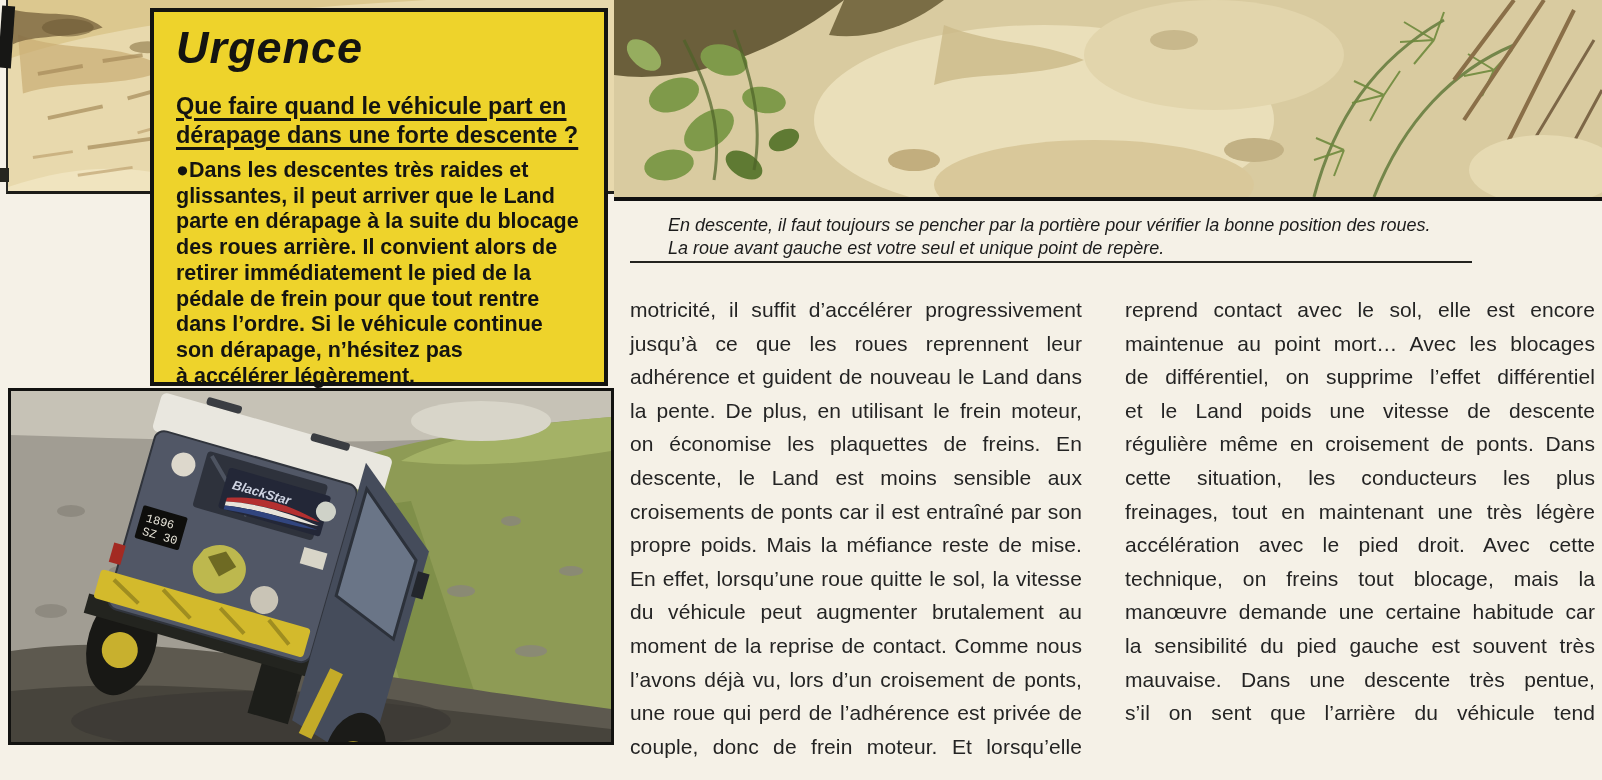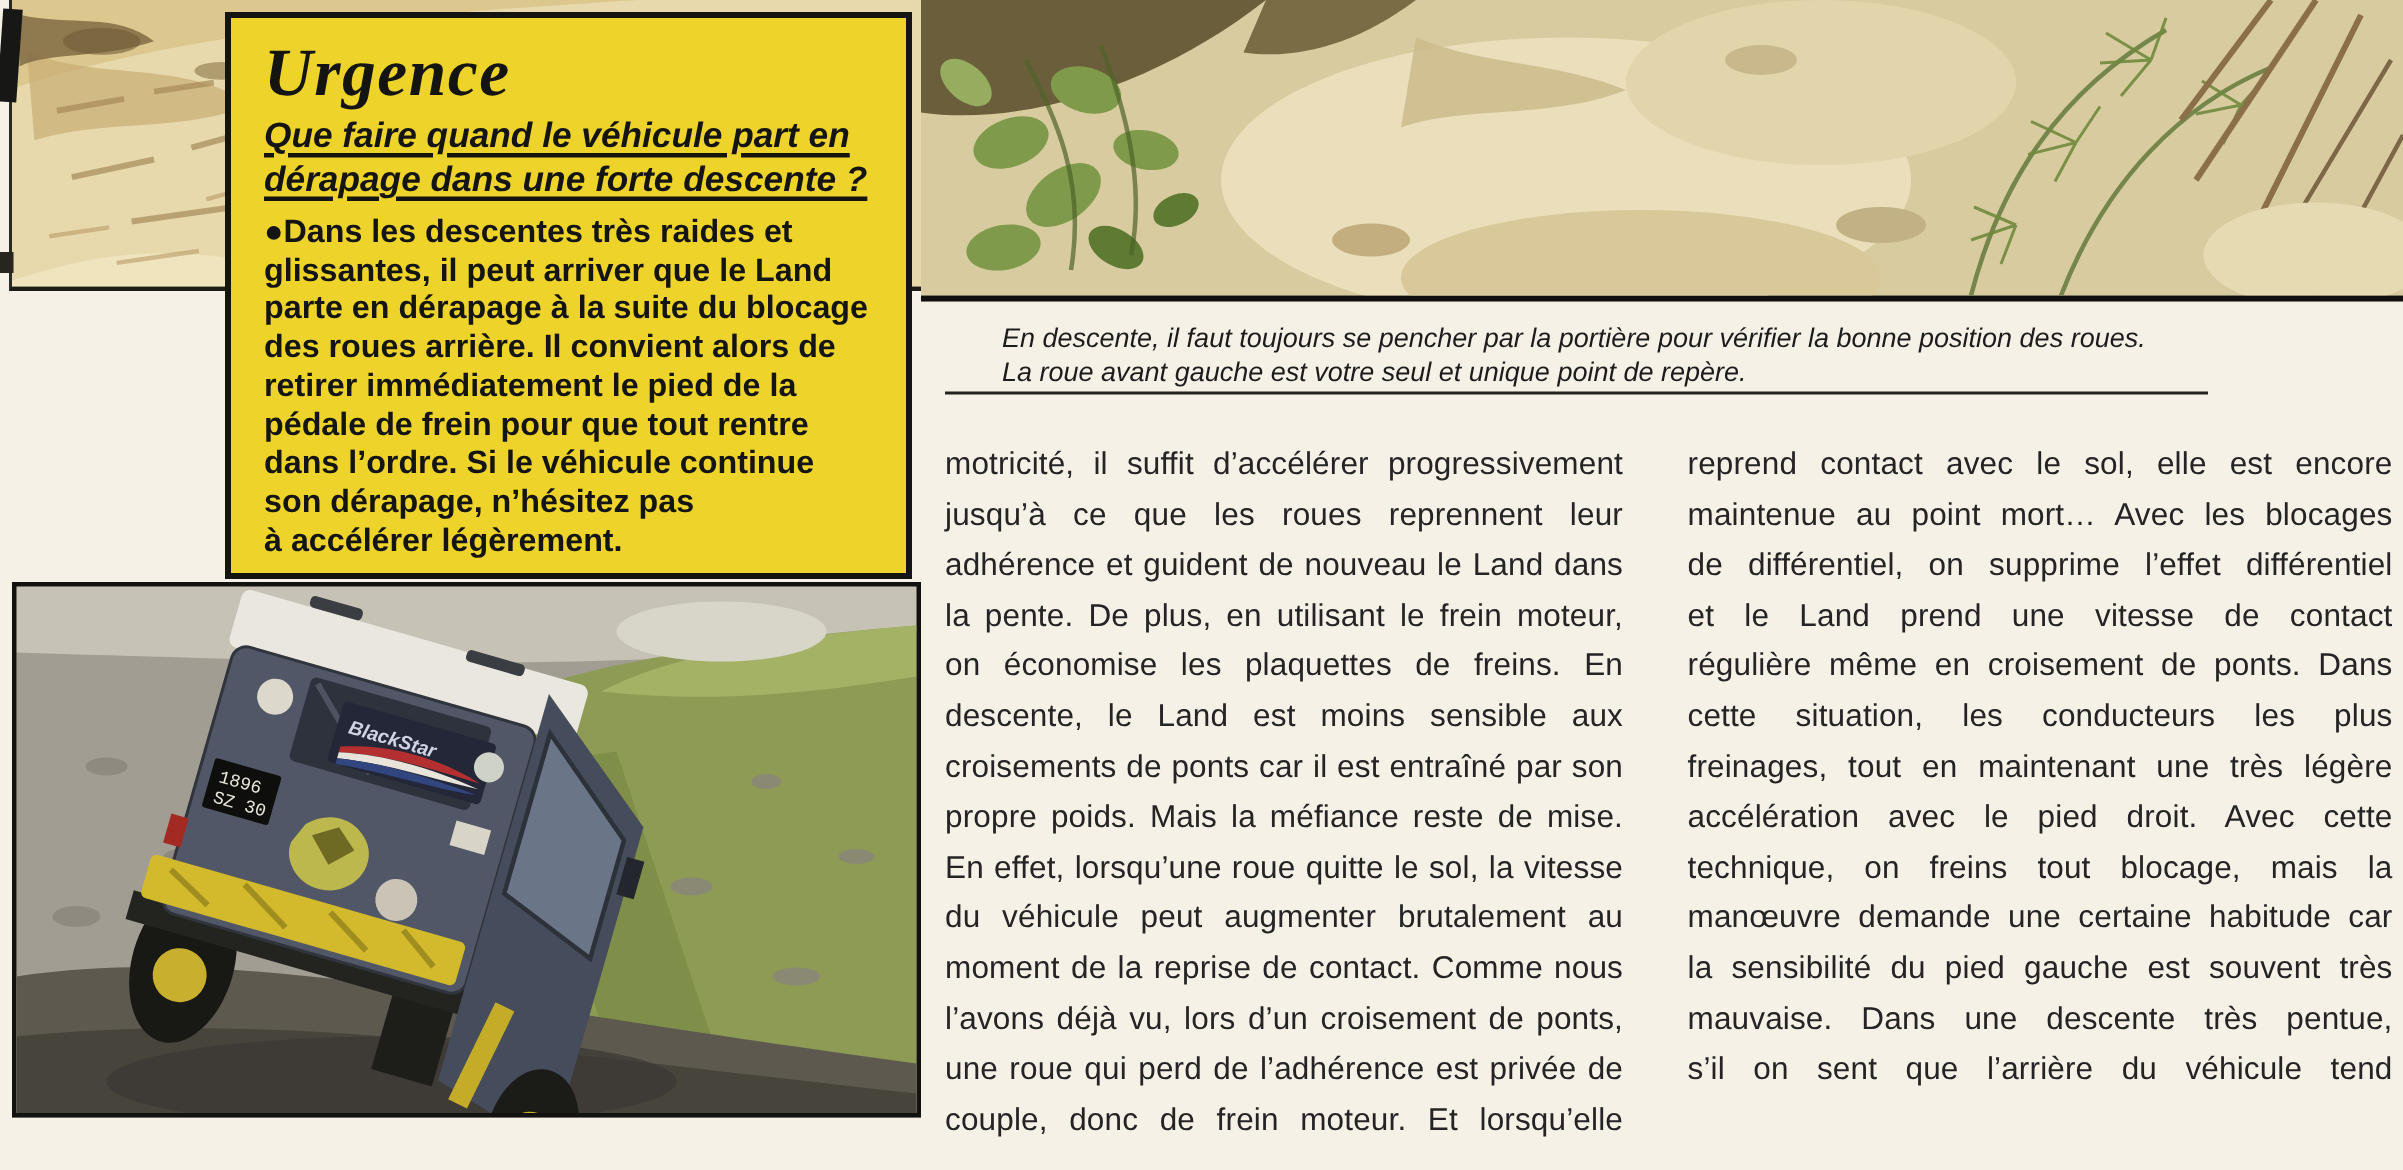--- a/index.html
+++ b/index.html
@@ -15,23 +15,23 @@
             box-sizing:border-box;background:#dccfa6;}
   .photo-ve{left:8px;top:388px;width:606px;height:357px;border:3px solid #121210;
             box-sizing:border-box;background:#a19d93;}
   .corner-mark{position:absolute;left:0;top:6px;width:13px;height:62px;background:#171715;
                transform:rotate(4deg);}
   .corner-mark2{position:absolute;left:0;top:168px;width:9px;height:14px;background:#26261f;}
 
   
   .urgence{position:absolute;left:150px;top:8px;width:458px;height:378px;background:#eed32b;
            border:4px solid #141411;box-sizing:border-box;padding:12px 18px 0 22px;}
-  .urgence-title{margin:0 0 4px 0;font-size:45px;line-height:48px;font-weight:bold;
-                 font-style:italic;letter-spacing:1px;color:#141411;font-family:Liberation Serif, serif;}
-  .q-line{font-style:italic;font-weight:bold;font-size:23.5px;line-height:29px;color:#141411;
+  .urgence-title{margin:0 0 20px 0;font-size:45px;line-height:48px;font-weight:bold;
+                 font-style:italic;letter-spacing:1px;color:#141411;}
+  .q-line{font-weight:bold;font-size:23.5px;line-height:29px;color:#141411;
           text-decoration:underline;text-decoration-thickness:2.5px;text-underline-offset:4px;}
   .urgence-body{margin-top:8px;}
   .b-line{font-weight:bold;font-size:21.5px;line-height:25.7px;color:#141411;}
 
   
   .caption{position:absolute;left:632px;top:214px;width:900px;font-style:italic;
            font-size:18px;line-height:22.5px;color:#1c1c1c;margin-left:36px;}
   .cap-rule{position:absolute;left:630px;top:261px;width:842px;height:2px;background:#23231f;}
 
   
@@ -198,21 +198,21 @@
       <div class="jline">du véhicule peut augmenter brutalement au</div>
       <div class="jline">moment de la reprise de contact. Comme nous</div>
       <div class="jline">l’avons déjà vu, lors d’un croisement de ponts,</div>
       <div class="jline">une roue qui perd de l’adhérence est privée de</div>
       <div class="jline">couple, donc de frein moteur. Et lorsqu’elle</div>
     </div>
   <div class="col col-right">
       <div class="jline">reprend contact avec le sol, elle est encore</div>
       <div class="jline">maintenue au point mort… Avec les blocages</div>
       <div class="jline">de différentiel, on supprime l’effet différentiel</div>
-      <div class="jline">et le Land prend une vitesse de contact</div>
+      <div class="jline">et le Land poids une vitesse de descente</div>
       <div class="jline">régulière même en croisement de ponts. Dans</div>
       <div class="jline">cette situation, les conducteurs les plus</div>
       <div class="jline">freinages, tout en maintenant une très légère</div>
       <div class="jline">accélération avec le pied droit. Avec cette</div>
       <div class="jline">technique, on freins tout blocage, mais la</div>
       <div class="jline">manœuvre demande une certaine habitude car</div>
       <div class="jline">la sensibilité du pied gauche est souvent très</div>
       <div class="jline">mauvaise. Dans une descente très pentue,</div>
       <div class="jline">s’il on sent que l’arrière du véhicule tend</div>
     </div>

